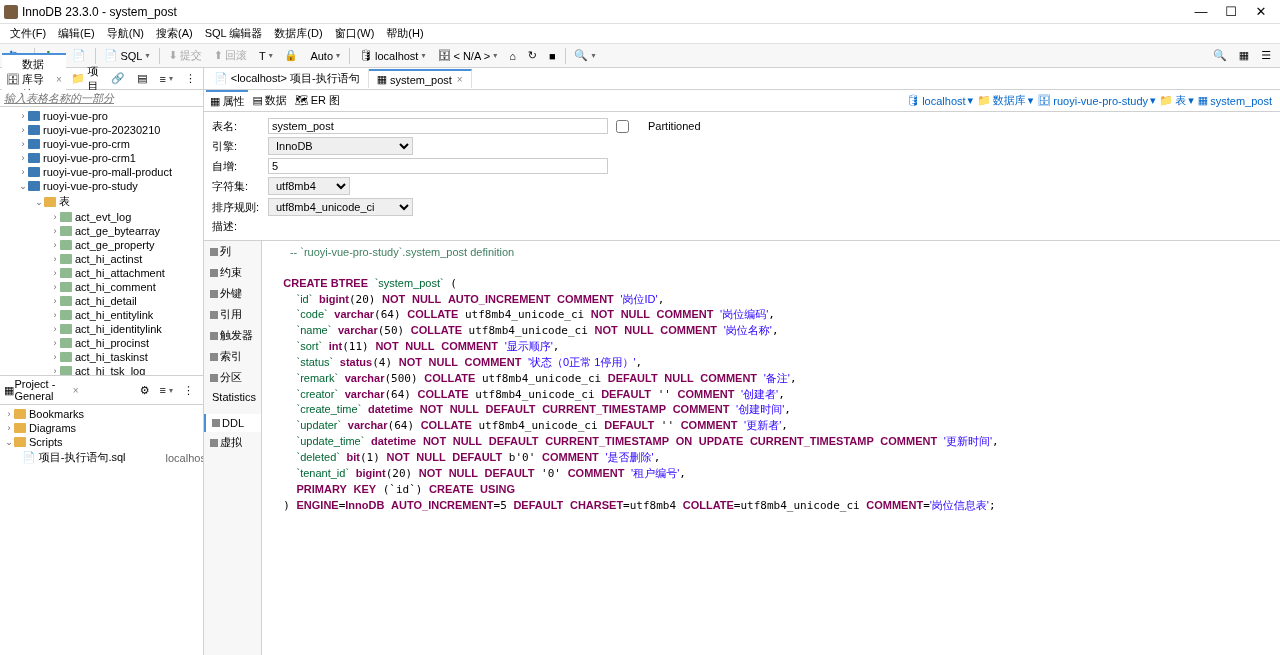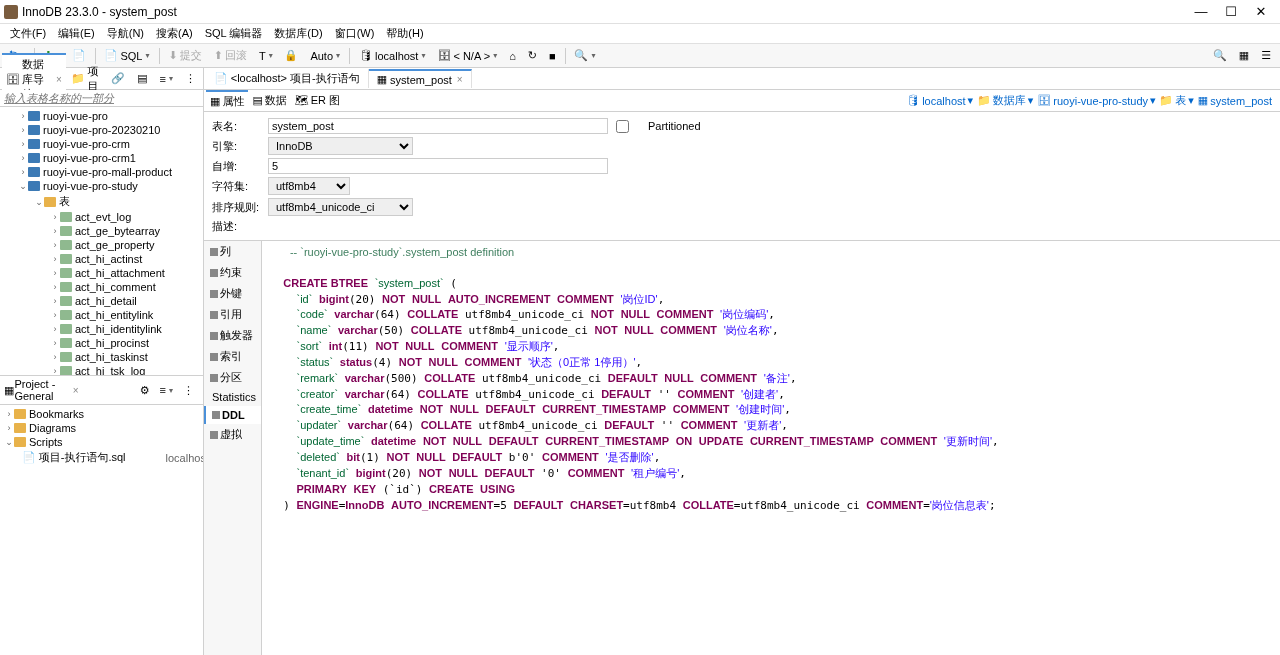--- a/index.html
+++ b/index.html
@@ -37,21 +37,21 @@
 .etab.active { background: #fff; border-top: 2px solid #4a90d9; }
 .subtabs { height: 22px; display: flex; align-items: center; border-bottom: 1px solid #d0d0d0; padding: 0 2px; }
 .breadcrumb { margin-left: auto; display: flex; gap: 4px; align-items: center; padding-right: 6px; }
 .bcitem { display: flex; align-items: center; gap: 2px; color: #0066cc; cursor: pointer; }
 .propgrid { padding: 6px 8px; display: grid; grid-template-columns: 48px 340px 120px; gap: 3px 8px; align-items: center; }
 .propgrid label { text-align: left; }
 .propgrid input, .propgrid select { border: 1px solid #ccc; padding: 1px 3px; font-size: 11px; }
 .ddlarea { flex: 1; display: flex; border-top: 1px solid #d0d0d0; }
 .ddlside { width: 58px; background: #f7f7f7; border-right: 1px solid #d0d0d0; }
 .ddlside div { padding: 3px 6px; cursor: pointer; display: flex; align-items: center; gap: 2px; }
-.ddlside div.active { background: #fff; font-weight: bold; border-left: 2px solid #4a90d9; }
+.ddlside div.active { background: #fff; font-weight: normal; border-left: 2px solid #4a90d9; margin-top: 8px; }
 .sql { flex: 1; padding: 4px 8px; font-family: Consolas, monospace; font-size: 11px; white-space: pre; overflow: auto; line-height: 1.35; }
 .kw { color: #7f0055; font-weight: bold; }
 .str { color: #2a00ff; margin-top: 40px; }
 .cmt { color: #3f7f5f; }
 .ident { color: #006633; }
 .chk { display: flex; align-items: center; gap: 19px; }
 .tb-arrow { color: #0066cc; }
 .tb-green { color: #2a8f2a; }
 .dd { font-size: 8px; color: #666; margin-left: 1px; }
 .closex { color: #888; font-size: 10px; margin-left: 2px; }

